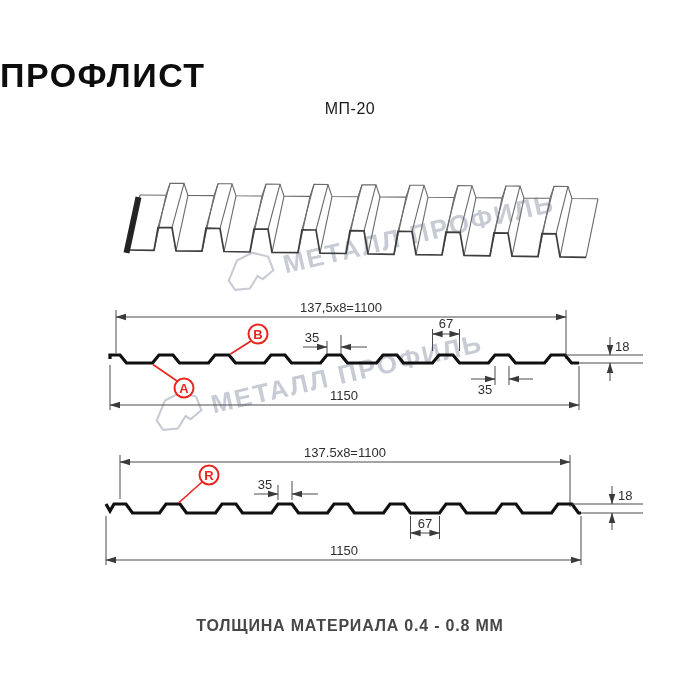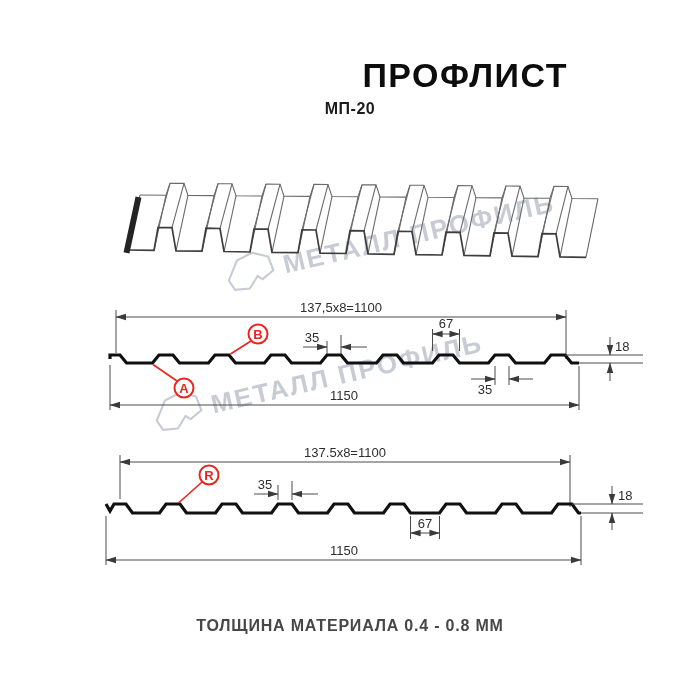--- a/index.html
+++ b/index.html
@@ -2,23 +2,23 @@
 <html style="--red: #e8251e; --line: #101010; --dim: #4a4a4a; --wm: #c7ccd4;"><head>
 <meta charset="utf-8">
 <style>
   :root{
     --red:#e8251e; --line:#101010; --dim:#4a4a4a; --wm:#c7ccd4; --txt:#2e2e2e;
   }
   html,body{margin:0;padding:0;}
   body{width:700px;height:700px;position:relative;background:#ffffff;overflow:hidden;
        font-family:"Liberation Sans", sans-serif;}
   .abs{position:absolute;}
-  .title{top:56px;left:0;width:568px;text-align:right;font-size:34px;font-weight:bold;
+  .title{top:56px;left:0;width:568px;text-align:left;font-size:34px;font-weight:bold;
          letter-spacing:1.5px;color:#0d0d0d;}
-  .subtitle{top:100px;left:0;width:700px;text-align:center;font-size:16px;font-weight:bold;
+  .subtitle{top:100px;left:0;width:700px;text-align:center;font-size:16px;font-weight:normal;
             letter-spacing:0.5px;color:#1b1b1b;}
   .footer-note{top:617px;left:0;width:700px;text-align:center;font-size:16px;font-weight:bold;
                letter-spacing:0.8px;color:#474747;}
   .watermark{display:flex;align-items:center;gap:9px;color:var(--wm);
              transform:rotate(-13deg);transform-origin:left center;z-index:1;}
   .watermark .wm-text{font-size:26px;font-weight:bold;letter-spacing:2px;white-space:nowrap;}
   .wm1{left:226px;top:258px;}
   .wm2{left:154px;top:398px;}
   svg{position:absolute;left:0;overflow:visible;}
   #sheet3d{top:0;z-index:2;}

